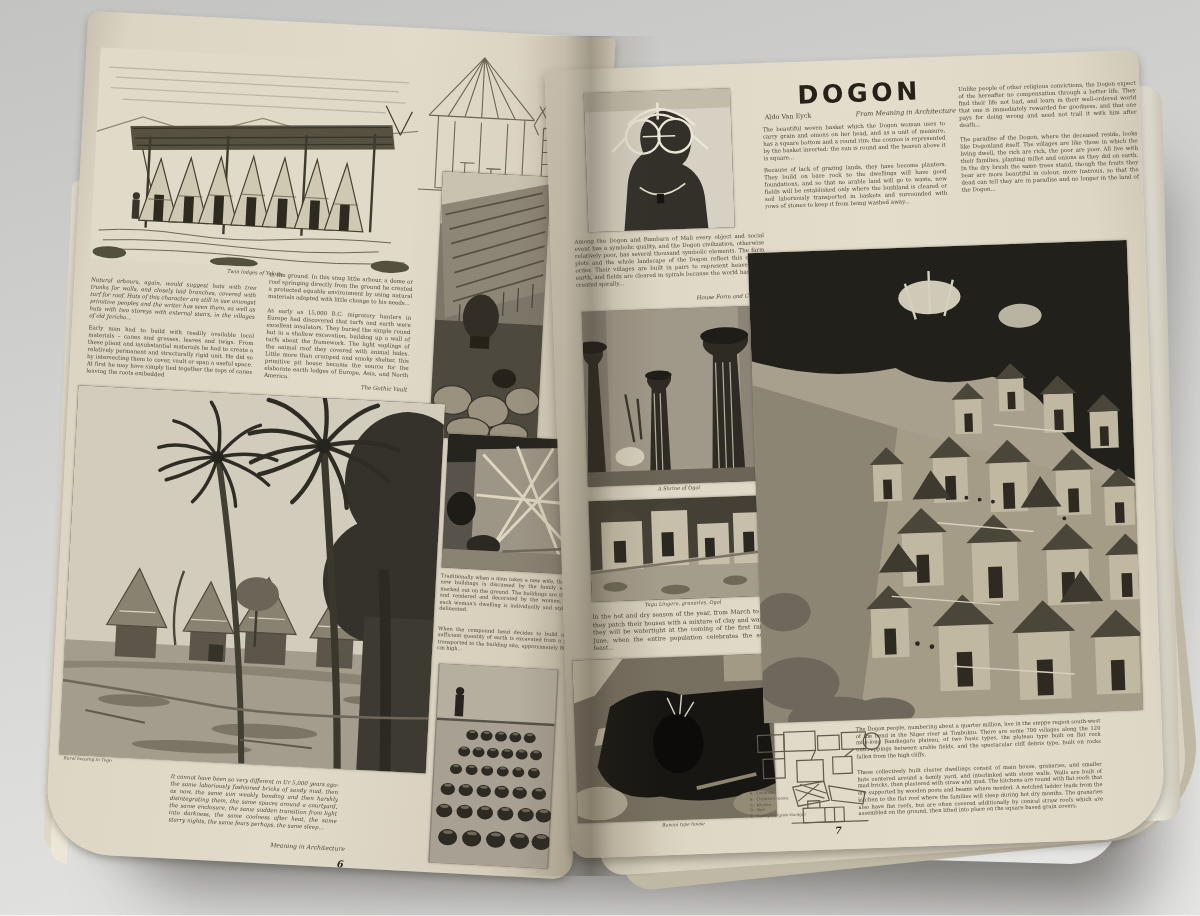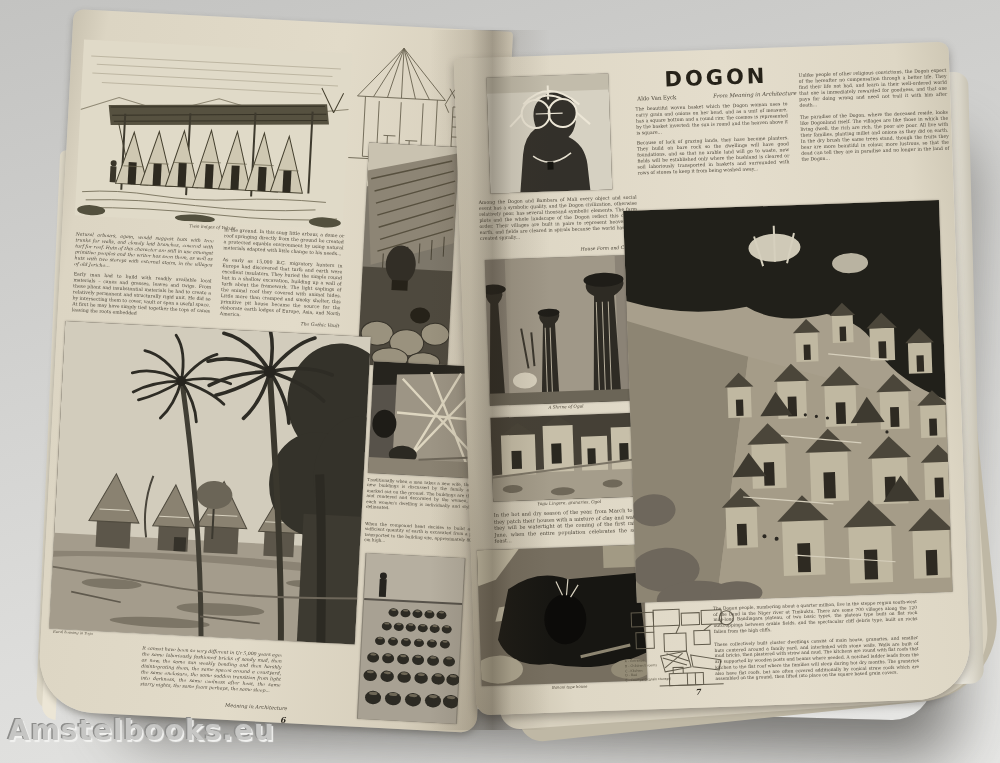--- a/index.html
+++ b/index.html
@@ -502,14 +502,13 @@
       <div>D - Bed</div>
       <div>E - Courtyard (grain storage)</div>
     </div>
     <div class="pagenum" style="left:220px;top:636px;">7</div>
 
     <div class="t" style="left:240px;top:556px;width:204px;font-size:4.4px;">The Dogon people, numbering about a quarter million, live in the steppe region south-west of the bend in the Niger river at Timbuktu. There are some 700 villages along the 120 mile-long Bandiagara plateau, of two basic types, the plateau type built on flat rock outcroppings between arable fields, and the spectacular cliff debris type, built on rocks fallen from the high cliffs.</div>
     <div class="t" style="left:240px;top:592px;width:204px;font-size:4.4px;">These collectively built cluster dwellings consist of main house, granaries, and smaller huts centered around a family yard, and interlinked with stone walls. Walls are built of mud bricks, then plastered with straw and mud. The kitchens are round with flat roofs that are supported by wooden posts and beams where needed. A notched ladder leads from the kitchen to the flat roof where the families will sleep during hot dry months. The granaries also have flat roofs, but are often covered additionally by conical straw roofs which are assembled on the ground, then lifted into place on the square based grain covers.</div>
   </div>
 
   <div class="gutter"></div>
-  <div class="watermark">Amstelbooks.eu</div>
 </div>
 
 </body></html>

